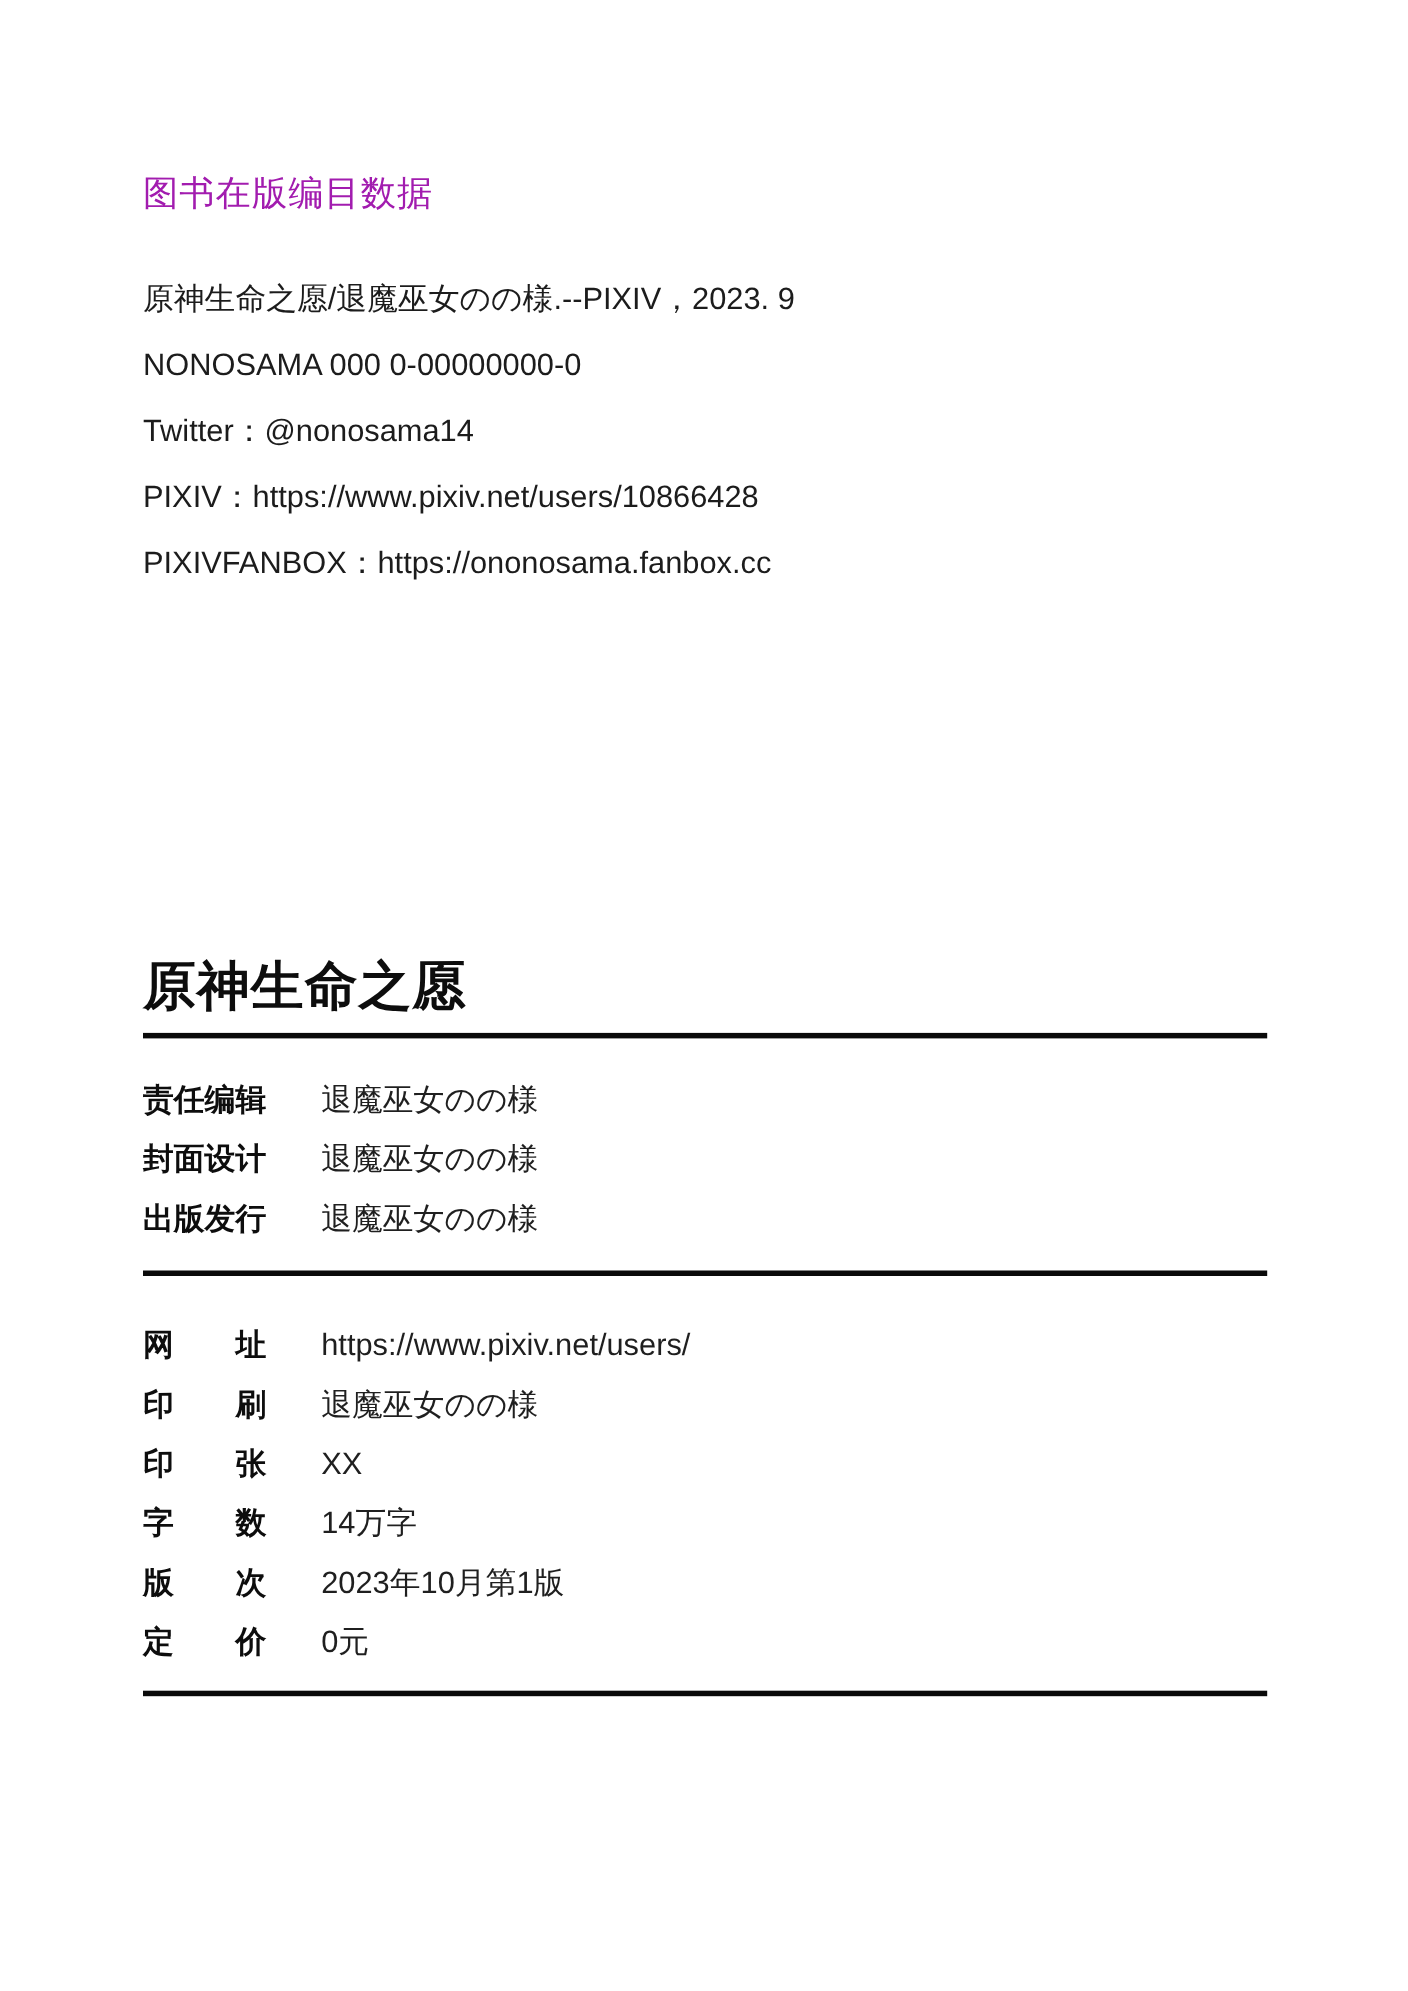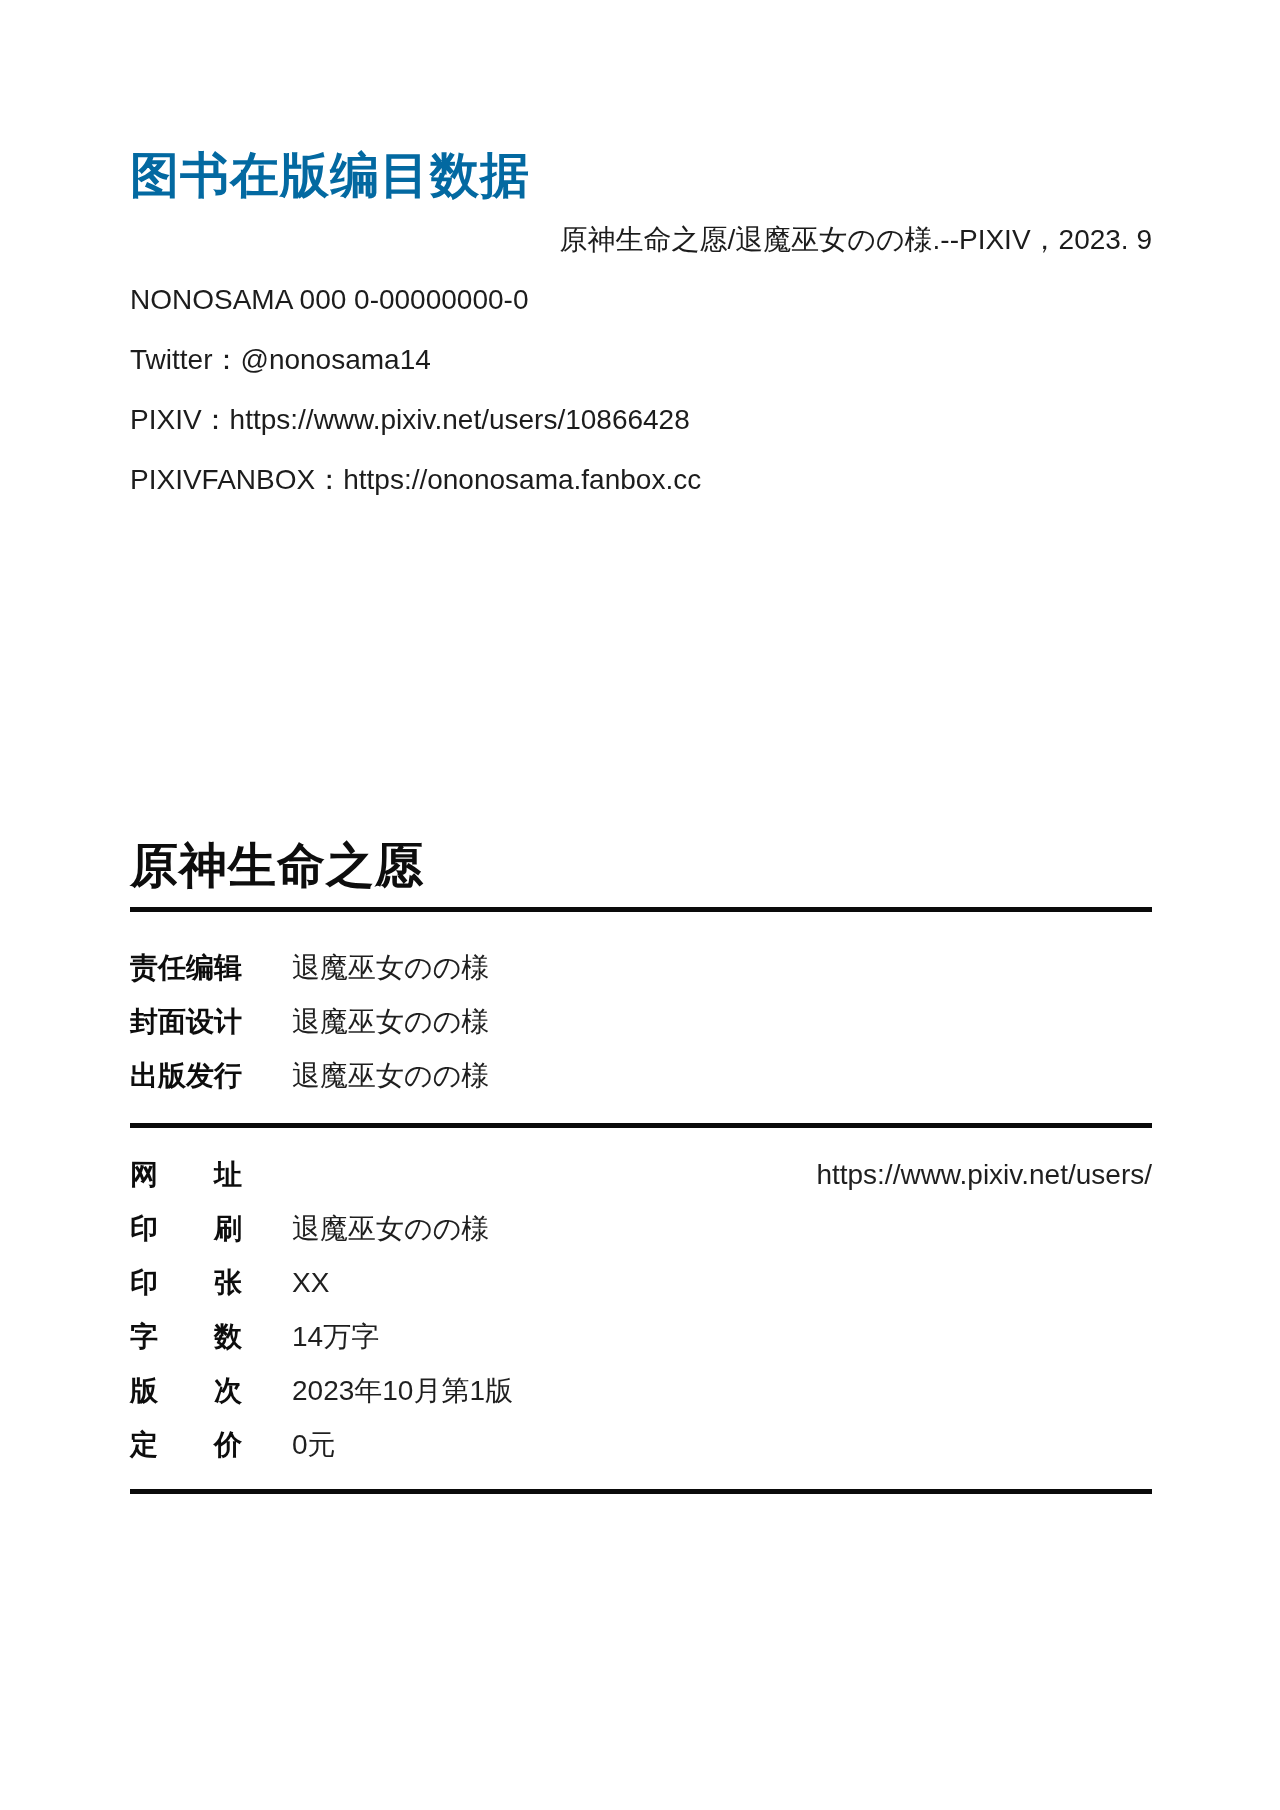--- a/index.html
+++ b/index.html
@@ -14,34 +14,34 @@
     height: 1810px;
     background: #ffffff;
     overflow: hidden;
   }
   .content {
     padding: 151px 0 0 130px;
     width: 1022px; 
   }
   .cip-title {
     margin: 0;
-    font-size: 49px;
+    font-size: 32px;
     line-height: 48px;
-    font-weight: 700;
-    color: #0369a1;
+    font-weight: 400;
+    color: #a21caf;
     letter-spacing: 1px;
   }
   .cip-line {
     margin: 26px 0 0 0;
     font-size: 28px;
     line-height: 34px;
     color: #1c1c1c;
     white-space: nowrap;
   }
-  .cip-line.first { margin-top: 24px; text-align: right; }
+  .cip-line.first { margin-top: 56px; }
   .book-title {
     margin: 345px 0 0 0;
     font-size: 48px;
     line-height: 48px;
     font-weight: 700;
     color: #0d0d0d;
     letter-spacing: 1px;
   }
   .rule {
     height: 5px;
@@ -53,21 +53,21 @@
   .rule-3 { margin-top: 27px; }
   .info-row {
     display: flex;
     align-items: baseline;
     margin-top: 20px;
     font-size: 28px;
     line-height: 34px;
     white-space: nowrap;
   }
   .info-row.first-credit { margin-top: 39px; }
-  .info-row.first-detail { margin-top: 30px; justify-content: space-between; }
+  .info-row.first-detail { margin-top: 46px; }
   .info-label {
     flex: 0 0 162px; 
     font-weight: 700;
     color: #0d0d0d;
   }
   .info-value {
     font-weight: 400;
     color: #1f1f1f;
   }
 </style>

